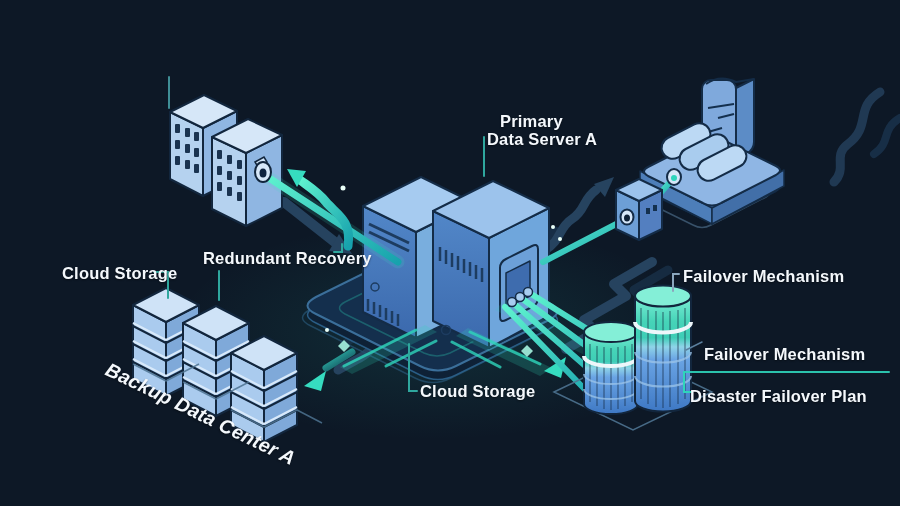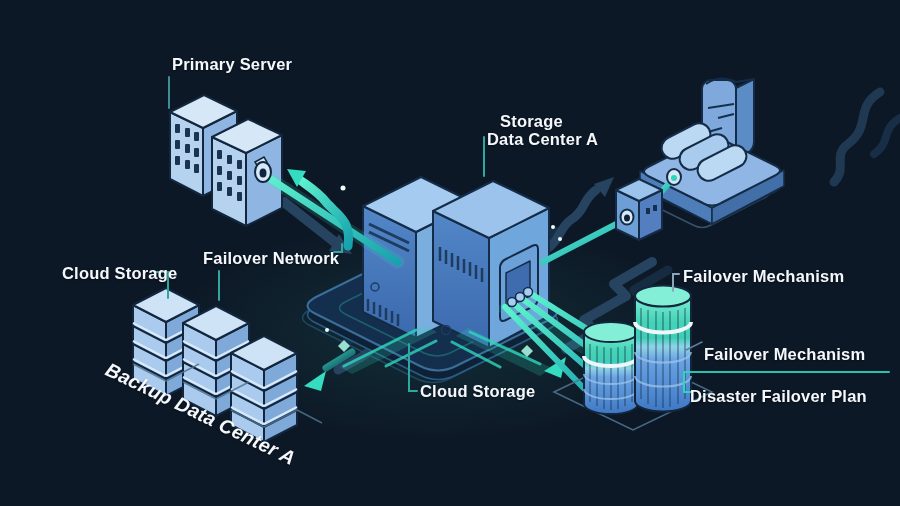--- a/index.html
+++ b/index.html
@@ -318,28 +318,27 @@
   </g>
 
   <g fill="#eafff8">
     <circle cx="343" cy="188" r="2.5"></circle>
         <circle cx="327" cy="330" r="2"></circle>
     <circle cx="553" cy="227" r="2"></circle>
         <circle cx="560" cy="239" r="2"></circle>
   </g>
 </svg>
 
-  <div class="lbl" style="left:172px;top:55px">Primary Server</div>
 
   <div class="lbl lbl-2line" style="left:487px;top:112px">
-    <span class="indent">Storage</span>
-    <span>Data Center A</span>
+    <span class="indent">Primary</span>
+    <span>Data Server A</span>
   </div>
 
-  <div class="lbl" style="left:203px;top:249px">Failover Network</div>
+  <div class="lbl" style="left:203px;top:249px">Redundant Recovery</div>
 
   <div class="lbl" style="left:62px;top:264px">Cloud Storage</div>
 
   <div class="lbl lbl-diagonal" style="left:112px;top:358px">Backup Data Center A</div>
 
   <div class="lbl" style="left:420px;top:382px">Cloud Storage</div>
 
   <div class="lbl" style="left:683px;top:267px">Failover Mechanism</div>
 
   <div class="lbl" style="left:704px;top:345px">Failover Mechanism</div>

